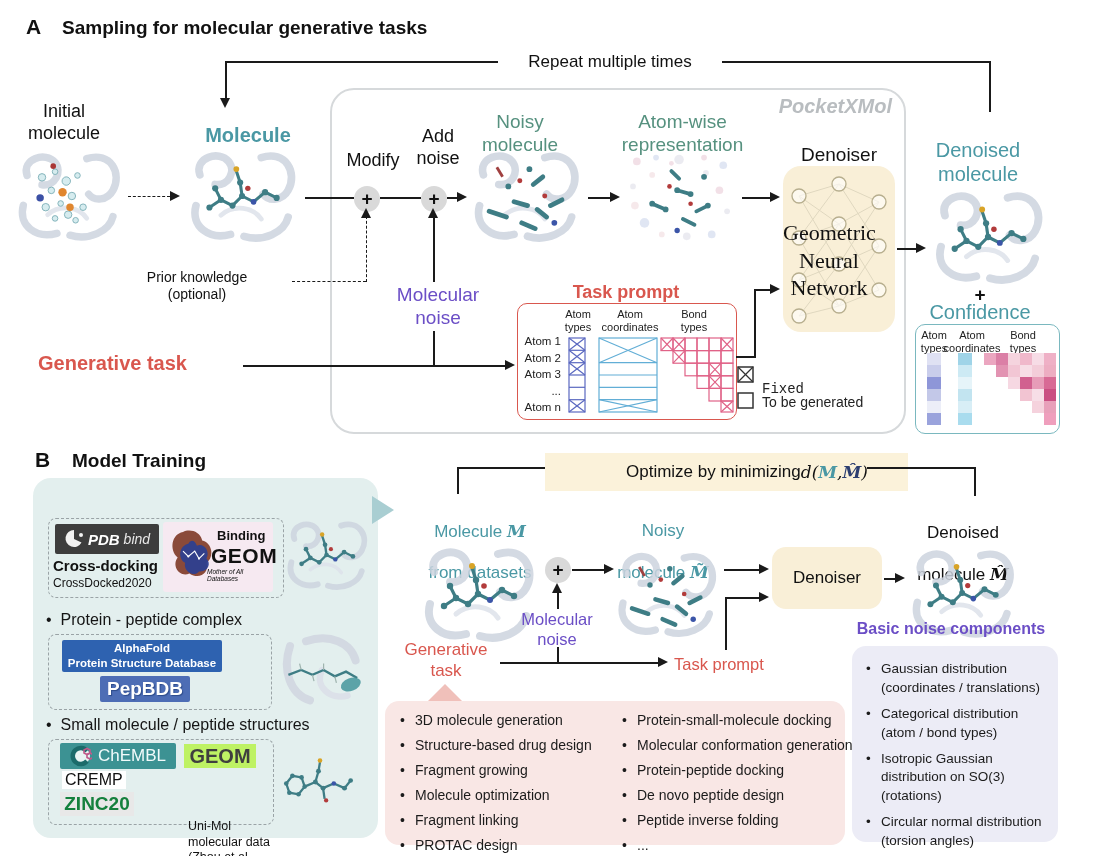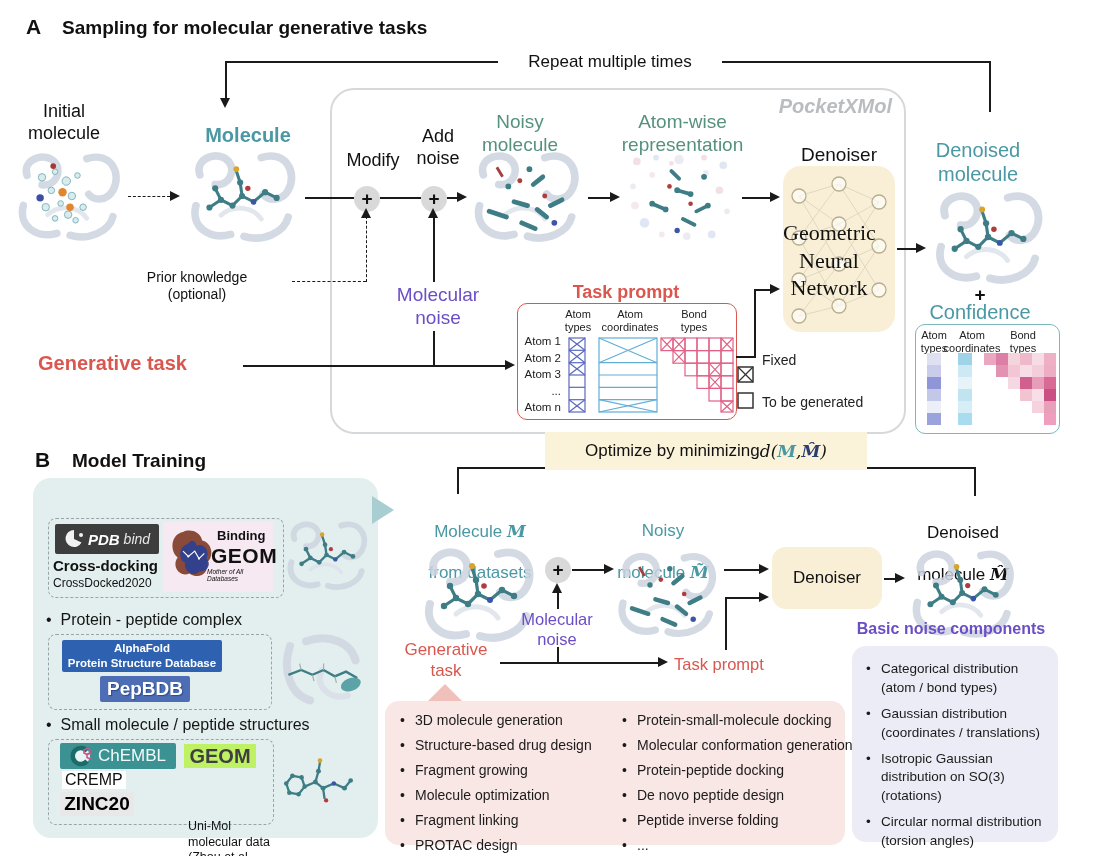--- a/index.html
+++ b/index.html
@@ -397,21 +397,21 @@
       <line x1="61" y1="64" x2="73" y2="75"></line>
         <line x1="73" y1="64" x2="61" y2="75"></line>
     </g>
   </svg>
 
   <svg class="legend-icon" style="left:737px;top:366px;" width="17" height="17">
     <rect x="1" y="1" width="15" height="15" fill="none" stroke="#333" stroke-width="1.5"></rect>
     <line x1="1" y1="1" x2="16" y2="16" stroke="#333" stroke-width="1.3"></line>
       <line x1="16" y1="1" x2="1" y2="16" stroke="#333" stroke-width="1.3"></line>
   </svg>
-  <div class="legend-item-label" style="left:762px;top:352px;">Fixed</div>
+  <div class="legend-item-label" style="left:762px;top:381px;font-family:Liberation Mono, monospace;">Fixed</div>
   <svg class="legend-icon" style="left:737px;top:392px;" width="17" height="17">
     <rect x="1" y="1" width="15" height="15" fill="none" stroke="#333" stroke-width="1.5"></rect>
   </svg>
   <div class="legend-item-label" style="left:762px;top:394px;">To be generated</div>
 
   <div class="hl" style="left:736px;top:356px;width:20px;"></div>
   <div class="vl" style="left:754px;top:289px;height:69px;"></div>
   <div class="hl" style="left:754px;top:289px;width:16px;"></div>
   <div class="ah-r" style="left:770px;top:284px;"></div>
 
@@ -535,28 +535,28 @@
       <polygon points="17,9.5 20,8 23,9.5 23,12.5 20,14 17,12.5" fill="none" stroke="#c05a8a" stroke-width="1.6"></polygon>
     </svg>
     <span style="color:#f2fbfb;font-size:17px;">ChEMBL</span>
   </div>
   <div class="logo" style="left:184px;top:744px;width:72px;height:24px;background:#bef264;font-weight:bold;font-size:20px;color:#3f3f3f;">
       <span>GEOM</span>
     </div>
   <div class="abs" style="left:62px;top:771px;font-size:16px;background:#fff;padding:0 3px;"><span>CREMP</span></div>
   <div class="lbl left" style="left:188px;top:771px;width:90px;font-size:12.5px;line-height:1.25;margin-top:48px;">Uni-Mol molecular data
 (Zhou et al., 2023)</div>
-  <div class="logo" style="left:60px;top:792px;width:74px;height:24px;background:#e8e8e8;font-weight:bold;font-size:19px;color:#000000;">
+  <div class="logo" style="left:60px;top:792px;width:74px;height:24px;background:#e8e8e8;font-weight:bold;font-size:19px;color:#15803d;">
       <span>ZINC20</span>
     </div>
   <svg class="molimg" style="left:274px;top:742px;" width="92" height="80" viewBox="0 0 120 100">
       <use href="#s-mol-only"></use>
     </svg>
 
-  <div class="abs" style="left:545px;top:432px;width:322px;height:38px;background:#fbf2da;display:flex;align-items:center;justify-content:center;font-size:17px;">
+  <div class="abs" style="left:545px;top:453px;width:322px;height:38px;background:#fbf2da;display:flex;align-items:center;justify-content:center;font-size:17px;padding-left:41px;">
     <span>Optimize by minimizing </span>
     <span class="math">d(</span>
       <span class="math" style="color:#4a98a4;font-weight:bold;">M</span>
       <span class="math">, </span>
       <span class="math" style="color:#2c3e70;font-weight:bold;">M̂</span>
       <span class="math">)</span>
   </div>
   <div class="vl" style="left:457px;top:467px;height:27px;"></div>
   <div class="hl" style="left:457px;top:467px;width:88px;"></div>
   <div class="hl" style="left:867px;top:467px;width:108px;"></div>
@@ -631,19 +631,19 @@
       <li>Molecular conformation generation</li>
       <li>Protein-peptide docking</li>
       <li>De novo peptide design</li>
       <li>Peptide inverse folding</li>
       <li>...</li>
     </ul>
 
   <div class="lbl bold purple" style="left:845px;top:619px;width:212px;font-size:16px;">Basic noise components</div>
   <div class="abs" style="left:852px;top:646px;width:206px;height:196px;background:#ececf6;border-radius:14px;"></div>
   <ul class="blist noise abs" style="left:866px;top:660px;width:180px;">
+      <li>Gaussian distribution (coordinates / translations)</li>
       <li>Categorical distribution (atom / bond types)</li>
-      <li>Gaussian distribution (coordinates / translations)</li>
       <li>Isotropic Gaussian distribution on SO(3) (rotations)</li>
       <li>Circular normal distribution (torsion angles)</li>
     </ul>
 
 </div>
 
 </body></html>

